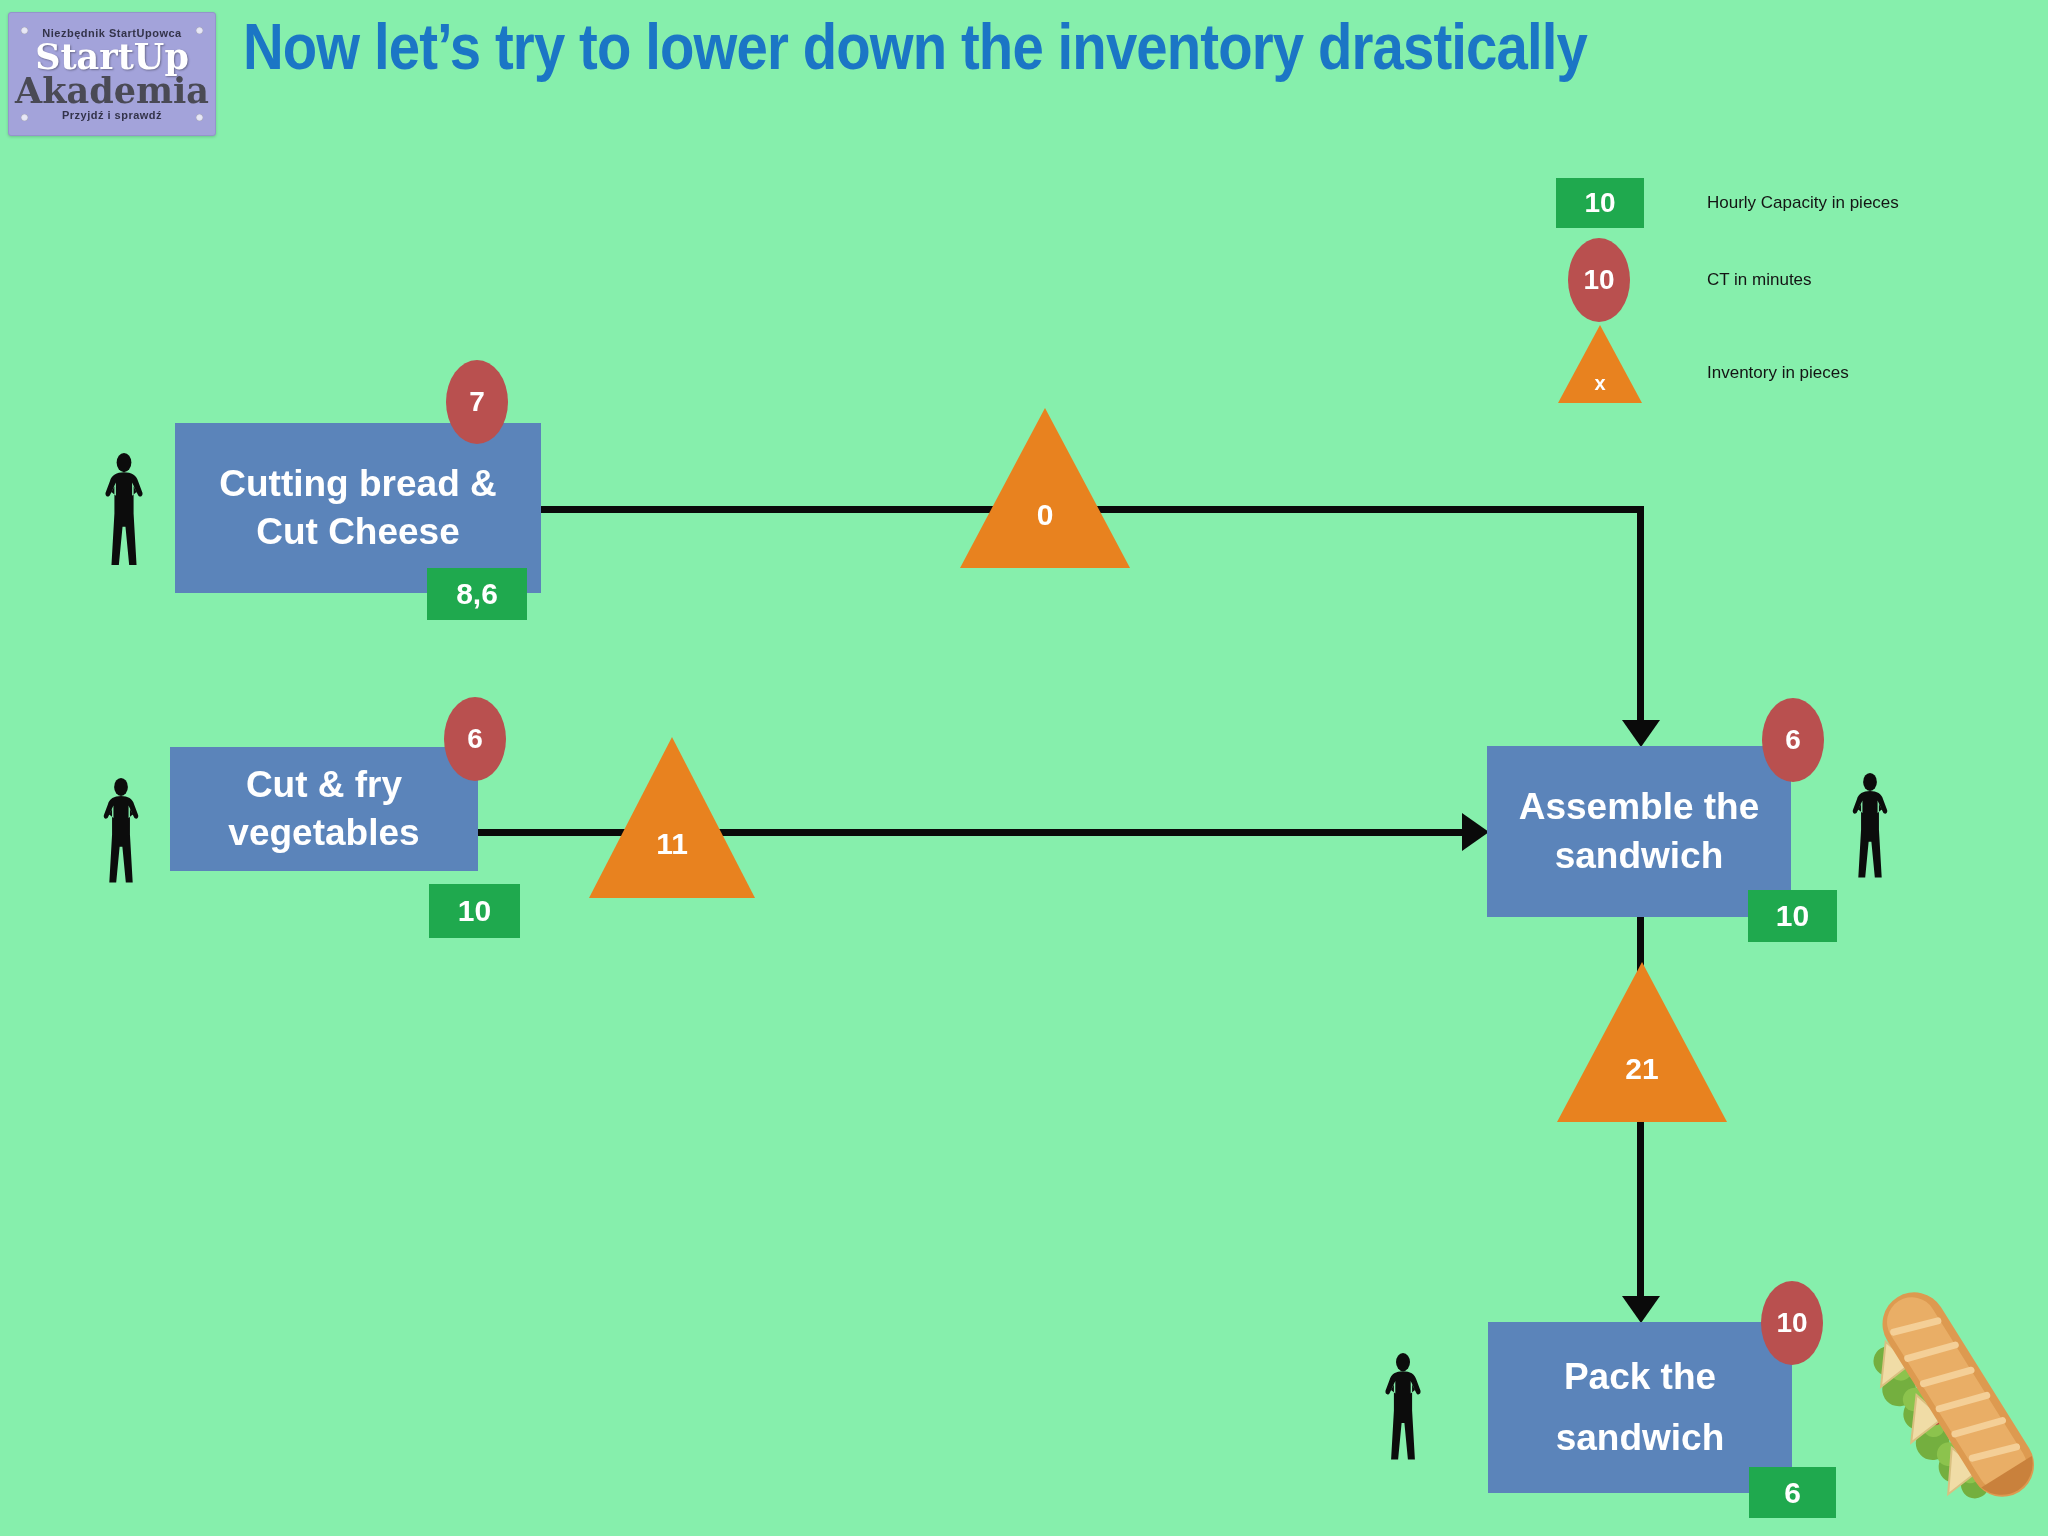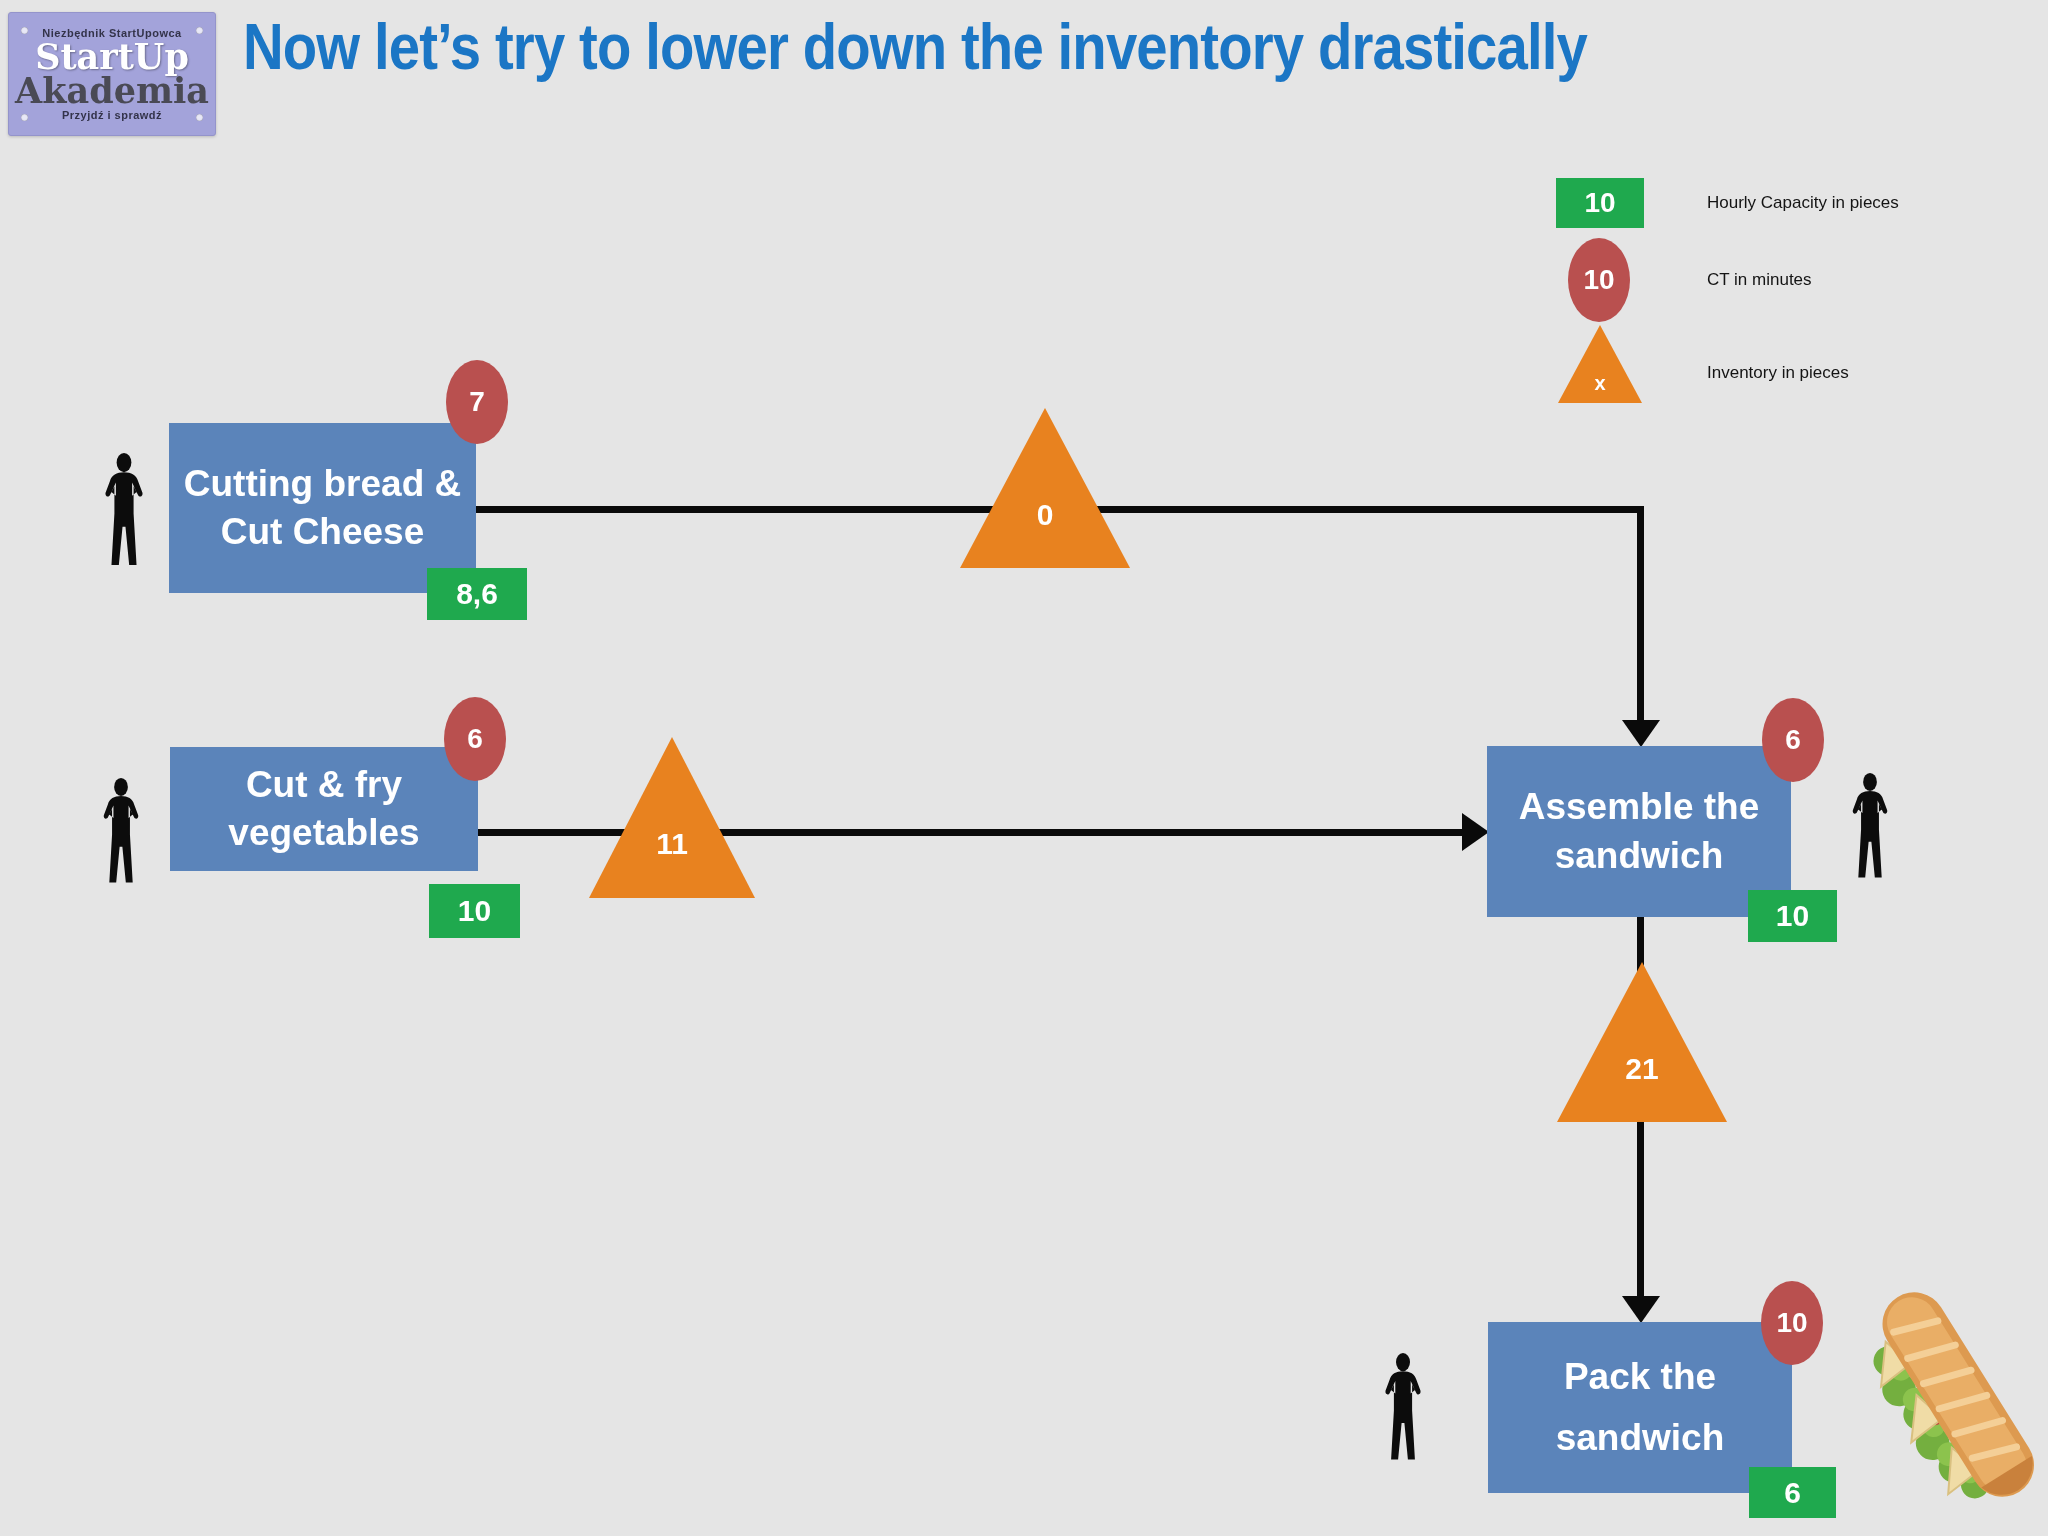--- a/index.html
+++ b/index.html
@@ -1,19 +1,19 @@
 <!DOCTYPE html>
 <html><head>
 <meta charset="utf-8">
 <style>
   * { margin:0; padding:0; box-sizing:border-box; }
   html,body { background:#ffffff; }
   body { font-family:"Liberation Sans", sans-serif; }
   .slide {
-    position:relative; width:2048px; height:1536px; background:#e5e5e5; overflow:hidden;
+    position:relative; width:2048px; height:1536px; background:#86efac; overflow:hidden;
   }
 
   
   .logo {
     position:absolute; left:8px; top:12px; width:208px; height:124px;
     background:#a3a3da; border:1px solid #9494cb; border-radius:3px;
     display:flex; flex-direction:column; align-items:center; justify-content:center;
     box-shadow:0 1px 3px rgba(0,0,0,.18);
   }
   .logo .small-line { font-size:11px; font-weight:bold; color:#33334a; letter-spacing:.5px; }
@@ -79,21 +79,21 @@
   .legend-label {
     position:absolute; left:1707px; height:50px; display:flex; align-items:center;
     font-size:17px; color:#141414;
   }
   .legend-cap  { left:1556px; top:178px; width:88px; height:50px; font-size:28px; }
   .legend-ct   { left:1568px; top:238px; }
   .legend-inv  { left:1558px; top:325px; width:84px; height:78px; }
   .legend-inv span { font-size:20px; top:60%; }
 
   
-  .p1 { left:169px;  top:423px;  width:307px; height:170px; }
+  .p1 { left:175px;  top:423px;  width:366px; height:170px; }
   .p2 { left:170px;  top:747px;  width:308px; height:124px; }
   .p3 { left:1487px; top:746px;  width:304px; height:171px; }
   .p4 { left:1488px; top:1322px; width:304px; height:171px;gap:12px; }
 
   .c1 { left:446px;  top:360px; }
   .c2 { left:444px;  top:697px; }
   .c3 { left:1762px; top:698px; }
   .c4 { left:1761px; top:1281px; }
 
   .g1 { left:427px;  top:568px;  width:100px; height:52px; }

